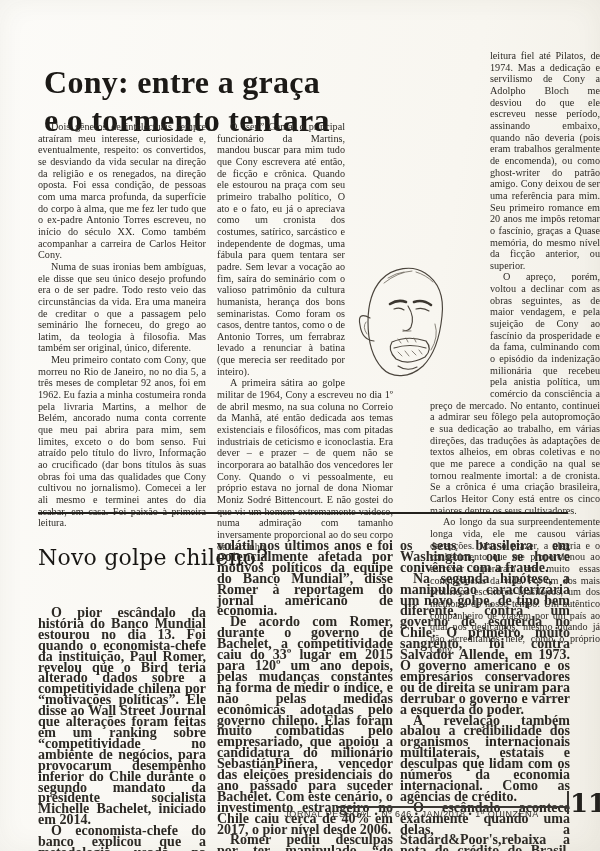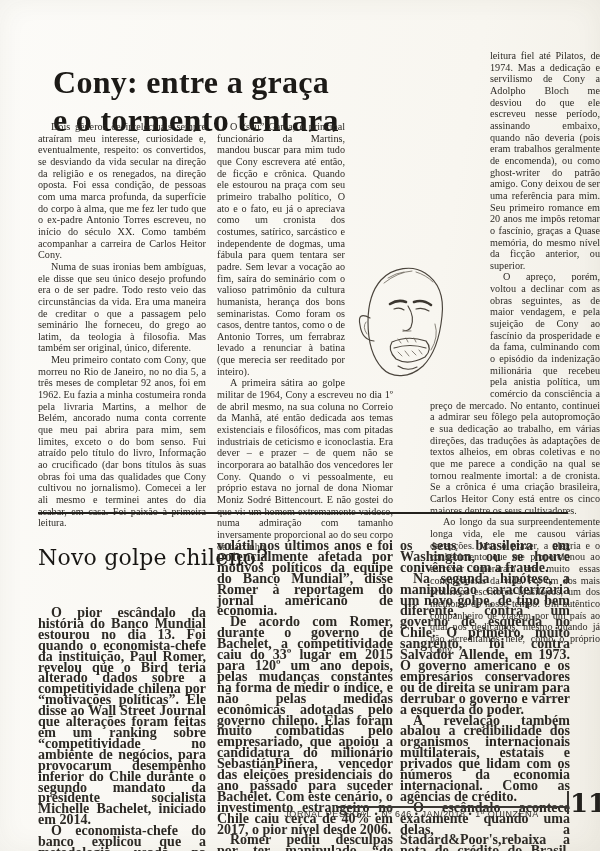--- a/index.html
+++ b/index.html
@@ -4,21 +4,21 @@
 <style>
   html,body{margin:0;padding:0;background:#e8e6e0;}
   .page{
     position:relative;width:600px;height:851px;margin:0 auto;
     background:linear-gradient(100deg,#fcfbf8 0%,#f8f6f0 65%,#f1eee6 100%);
     box-shadow:inset 0 0 28px rgba(70,60,35,.06);
     overflow:hidden;
     font-family:"Liberation Serif",serif;color:#2d2a25;
   }
   .t1{
-    position:absolute;left:53px;top:42px;width:360px;
+    position:absolute;left:44px;top:42px;width:360px;
     font-size:32px;line-height:38px;color:#1c1a17;letter-spacing:.3px;
   }
   .t1 span{display:block;}
   .col{position:absolute;text-align:justify;}
   .a1{font-size:10.2px;line-height:11.65px;}
   .a2{font-size:14px;line-height:10.9px;font-weight:bold;}
   .col p{margin:0;text-indent:13px;}
   .col p.cont{text-indent:0;}
   .fl-r{float:right;width:48px;height:122px;margin-top:145px;}
   .fl-l{float:left;width:60px;height:114px;margin-top:232px;}
@@ -105,21 +105,21 @@
 
   <div class="col a2" id="a2c2" style="left:217px;top:541px;width:176px;">
     <p class="cont">volátil nos últimos anos e foi potencialmente afetada por motivos políticos da equipe do Banco Mundial”, disse Romer à reportagem do jornal americano de economia.</p>
     <p>De acordo com Romer, durante o governo de Bachelet, a competitividade caiu do 33º lugar em 2015 para 120º um ano depois, pelas mudanças constantes na forma de medir o índice, e não pelas medidas econômicas adotadas pelo governo chileno. Elas foram muito combatidas pelo empresariado, que apoiou a candidatura do milionário SebastiánPiñera, vencedor das eleições presidenciais do ano passado para suceder Bachelet. Com este cenário, o investimento estrangeiro no Chile caiu cerca de 40% em 2017, o pior nível desde 2006.</p>
     <p>Romer pediu desculpas por ter manipulado “de forma injusta e enganosa” a lista, mas garantiu que os números serão corrigidos. Como ele é chileno, falta definir se agiu por conta própria, enganando</p>
   </div>
 
   <div class="col a2" id="a2c3" style="left:400px;top:541px;width:170px;">
     <p class="cont">os seus brasileira em Washington, ou se houve conivência com a fraude.</p>
     <p>Na segunda hipótese, a manipulação caracterizaria um novo golpe, de tipo bem diferente, contra um governo de esquerda no Chile. O primeiro, muito sangrento, foi contra Salvador Allende, em 1973. O governo americano e os empresários conservadores ou de direita se uniram para derrubar o governo e varrer a esquerda do poder.</p>
-    <p>A revelação também abalou a credibilidade dos organismos internacionais multilaterais, estatais e privados que lidam com os números da economia internacional. Como as agências de crédito.</p>
+    <p>A revelação também abalou a credibilidade dos organismos internacionais multilaterais, estatais e desculpas que lidam com os números da economia internacional. Como as agências de crédito.</p>
     <p>O escândalo acontece exatamente quando uma delas, a Stadard&amp;Poor's,rebaixa a nota de crédito do Brasil, com implicações políticas, financeiras e econômicas de grande amplitude. É a motivação que faltava para fazer uma devassa nessas instituições e conferir sua seriedade.</p>
   </div>
 
   <div class="f-rule"></div>
   <div class="f-credit">JORNAL PESSOAL • Nº 646 • JAN/2018 • 1ª QUINZENA</div>
   <div class="f-tick"></div>
   <div class="f-page">11</div>
 
 </div>
 

